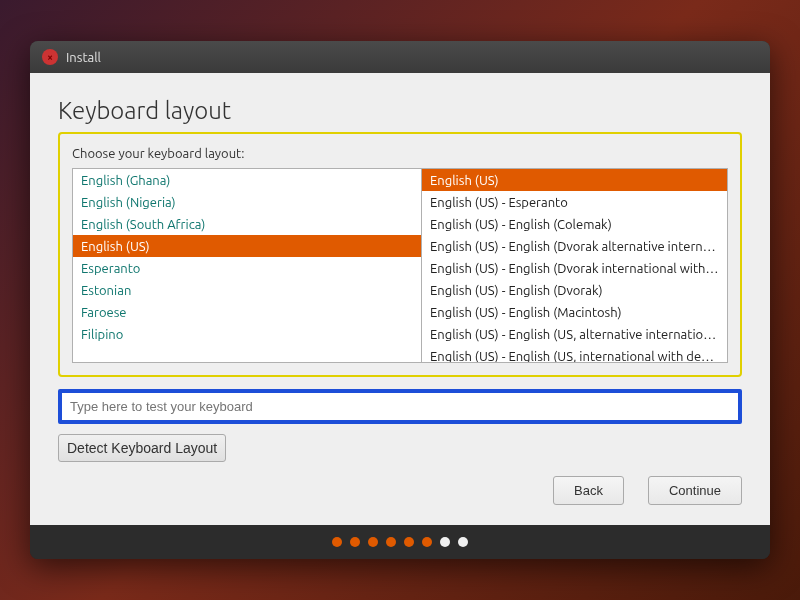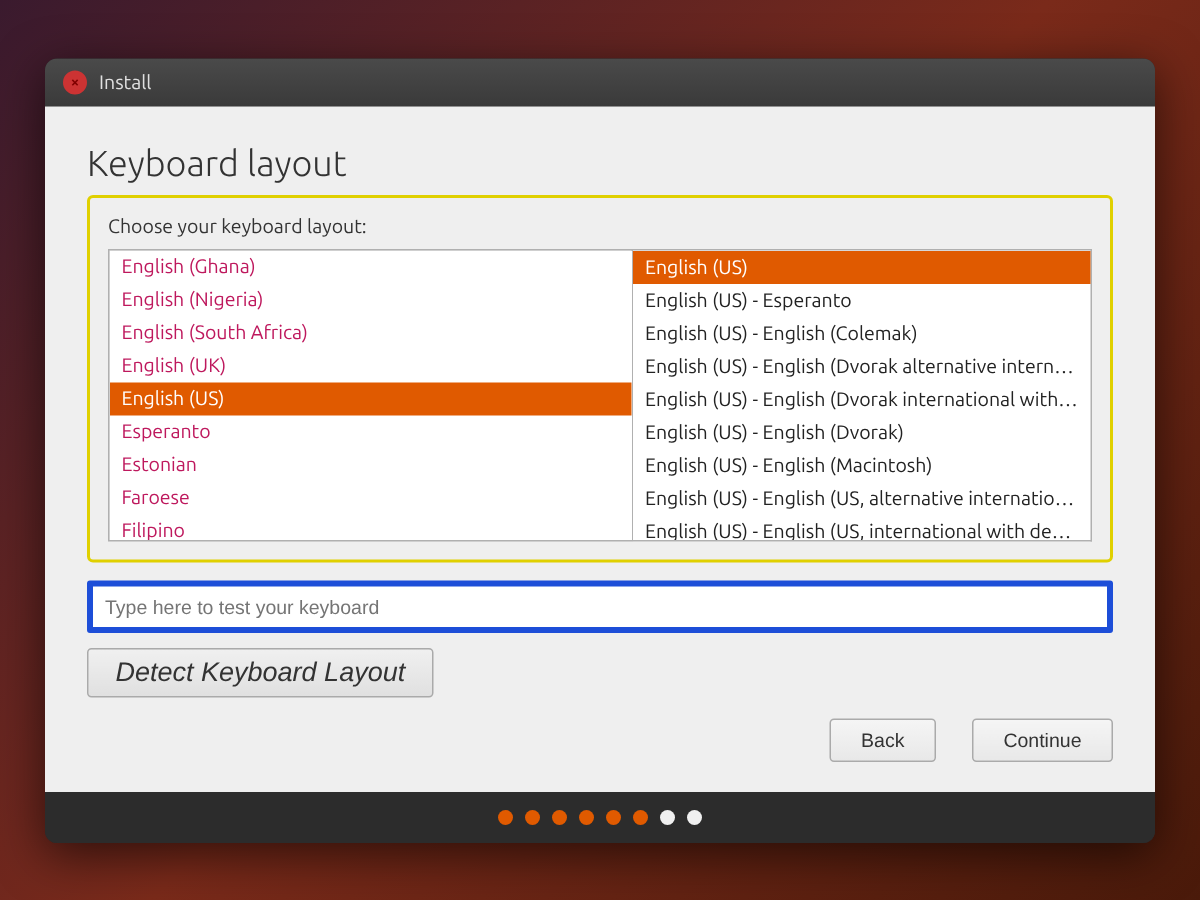--- a/index.html
+++ b/index.html
@@ -98,21 +98,21 @@
       background: #f0f0f0;
     }
     .language-list::-webkit-scrollbar-thumb {
       background: #b0b0b0;
       border-radius: 2px;
     }
 
     .lang-item {
       padding: 4px 8px;
       cursor: pointer;
-      color: #be185d;
+      color: #0f766e;
       white-space: nowrap;
       overflow: hidden;
       text-overflow: ellipsis;
     }
 
     .lang-item.selected {
       background: #e05a00;
       color: white;
     }
 
@@ -165,26 +165,25 @@
       font-size: 13px;
       color: #888;
       outline: none;
       border-radius: 2px;
       margin-bottom: 10px;
     }
 
     .detect-btn {
       background: linear-gradient(180deg, #f0f0f0 0%, #e0e0e0 100%);
       border: 1px solid #aaa;
-      padding: 5px 18px;
-      font-size: 18px;
+      padding: 5px 8px;
+      font-size: 14px;
       cursor: pointer;
       border-radius: 3px;
       color: #333;
-      font-style: italic;
     }
 
     .nav-buttons {
       display: flex;
       justify-content: flex-end;
       gap: 24px;
       margin-top: 14px;
     }
 
     .nav-btn {
@@ -236,21 +235,20 @@
 
     <div class="selection-area">
       <div class="choose-label">Choose your keyboard layout:</div>
 
       <div class="lists-container">
         <div class="language-list">
 
         <div class="lang-item">English (Ghana)</div>
             <div class="lang-item">English (Nigeria)</div>
             <div class="lang-item">English (South Africa)</div>
-            <div class="lang-item">English (UK)</div>
             <div class="lang-item selected">English (US)</div>
             <div class="lang-item">Esperanto</div>
             <div class="lang-item">Estonian</div>
             <div class="lang-item">Faroese</div>
             <div class="lang-item">Filipino</div>
           </div>
         <div class="variant-list-container">
           <div class="variant-list">
 
           <div class="variant-item selected">English (US)</div>

